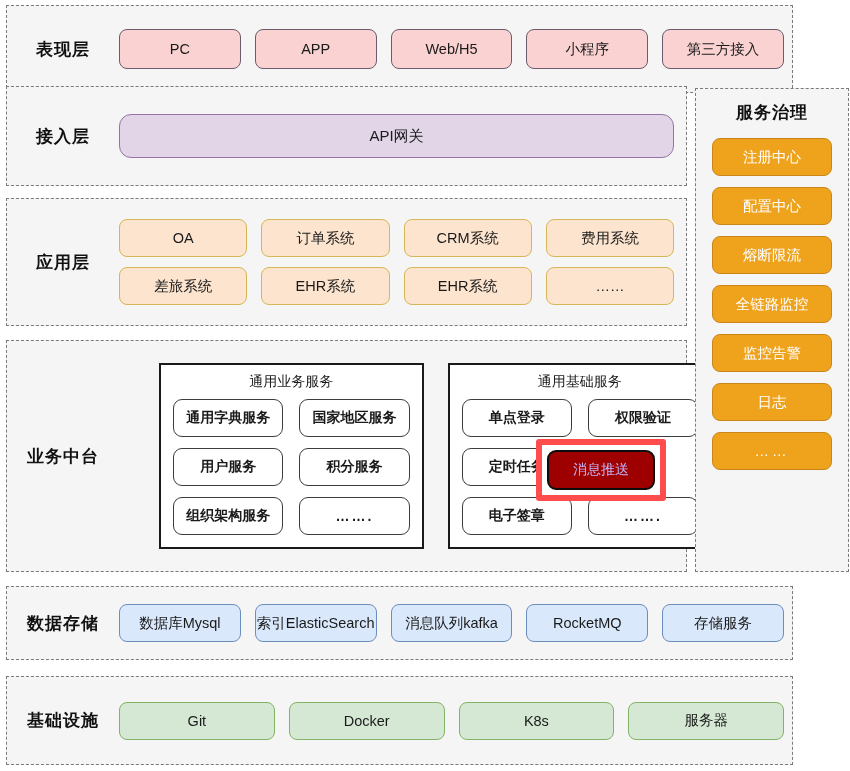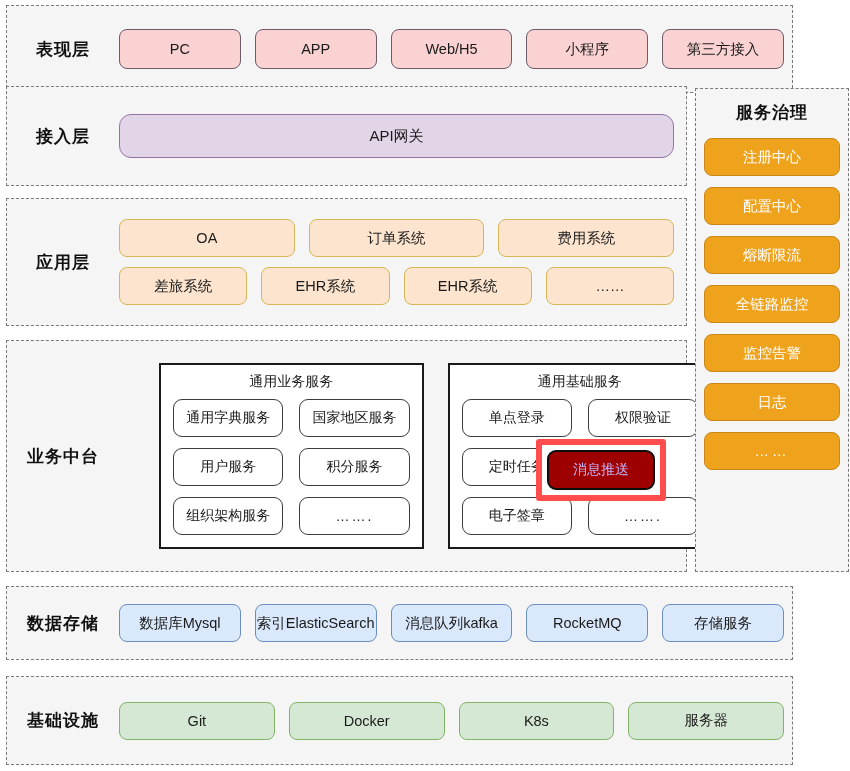--- a/index.html
+++ b/index.html
@@ -96,20 +96,21 @@
   .panel-title{
     text-align:center;
     font-size:14px;
     color:#1a1a1a;
     margin-bottom:8px;
   }
   .panel-grid{
     display:grid;
     grid-template-columns:1fr 1fr;
     gap:11px 16px;
+    font-weight:bold;
   }
   .svc{
     box-sizing:border-box;
     height:38px;
     border-radius:9px;
     background:#ffffff;
     border:1.8px solid #3d3d3d;
     display:flex;align-items:center;justify-content:center;
     font-size:14px;color:#1a1a1a;
     white-space:nowrap;
@@ -146,21 +147,21 @@
   }
   .gov-title{
     font-weight:bold;
     font-size:17px;
     color:#111;
     margin-bottom:14px;
     letter-spacing:1px;
   }
   .gov-item{
     box-sizing:border-box;
-    width:136px;
+    width:120px;
     height:38px;
     margin-bottom:11px;
     border-radius:8px;
     background:#efa31d;
     border:1.5px solid #c9871a;
     color:#ffffff;
     display:flex;align-items:center;justify-content:center;
     font-size:14.5px;
     white-space:nowrap;
   }
@@ -190,20 +191,21 @@
       <div class="gateway">API网关</div>
     </div>
   </div>
 
   <div class="band" style="left:6px;top:198px;width:681px;height:128px;">
     <div class="band-title">应用层</div>
     <div class="band-body" style="padding-right:12px;">
       <div class="row">
         <div class="chip peach">OA</div>
         <div class="chip peach">订单系统</div>
+        <div class="chip peach">CRM系统</div>
         <div class="chip peach">费用系统</div>
       </div>
       <div class="row">
         <div class="chip peach">差旅系统</div>
         <div class="chip peach">EHR系统</div>
         <div class="chip peach">EHR系统</div>
         <div class="chip peach">……</div>
       </div>
     </div>
   </div>

